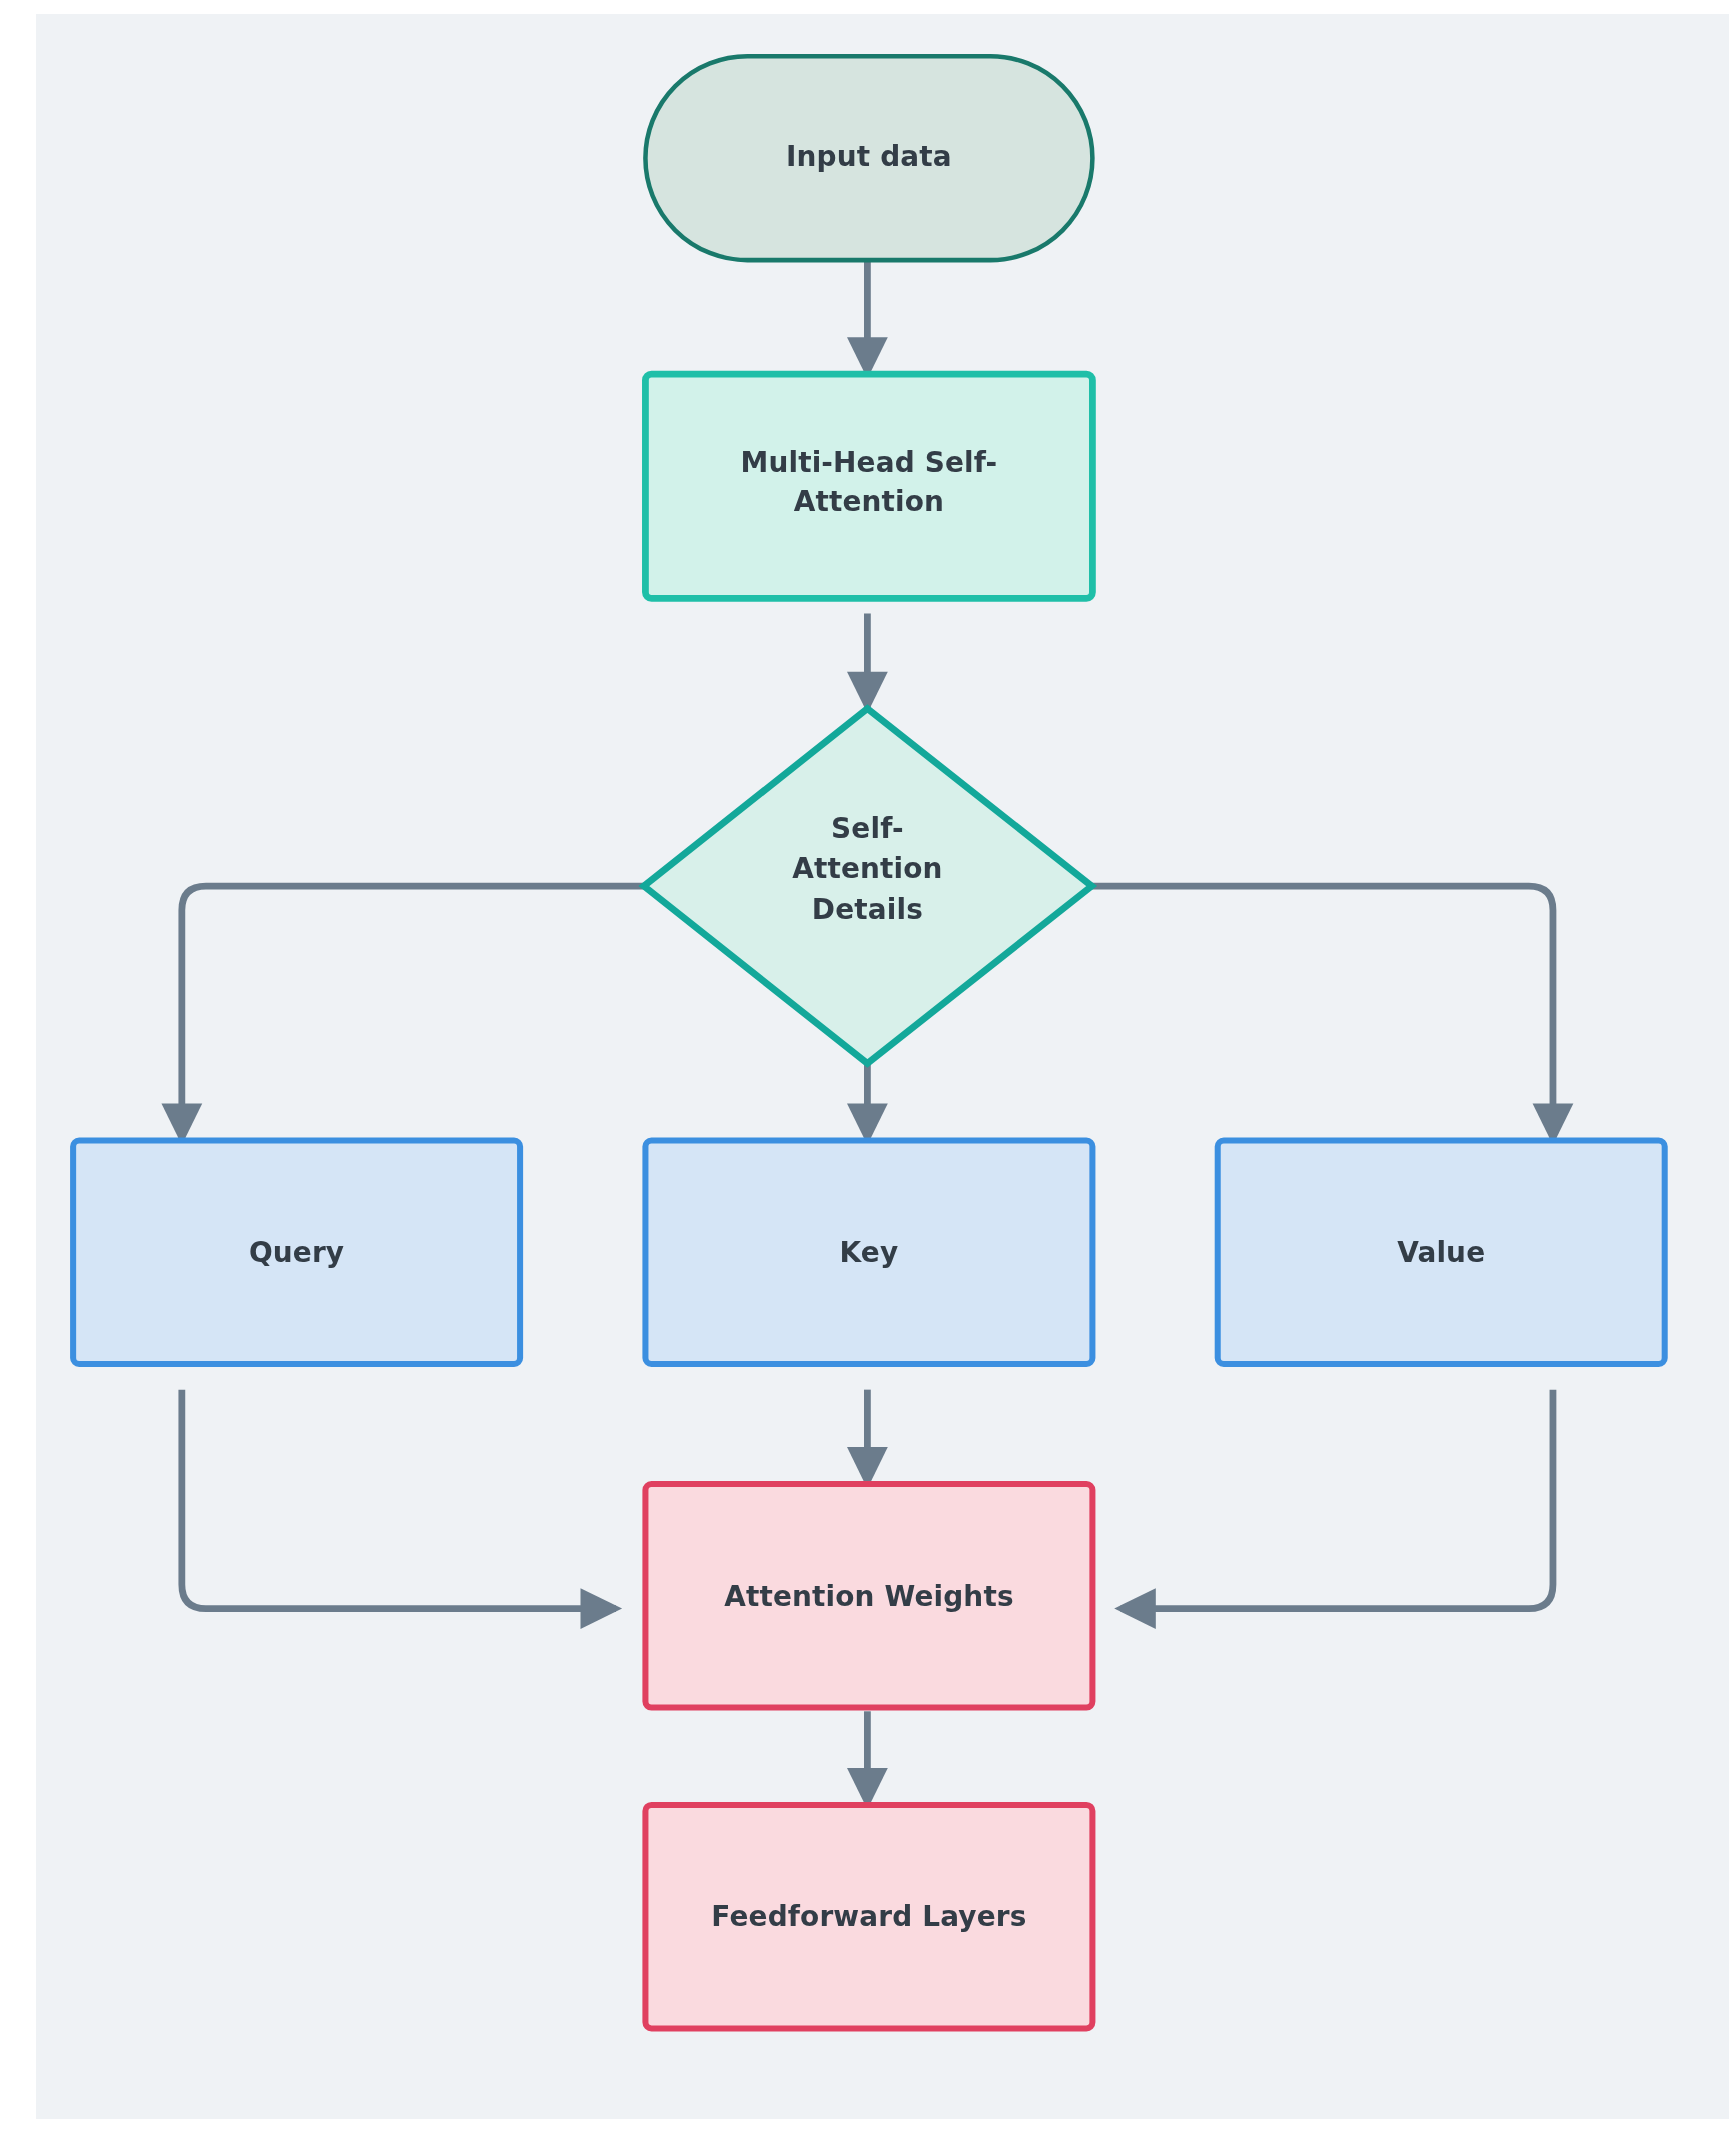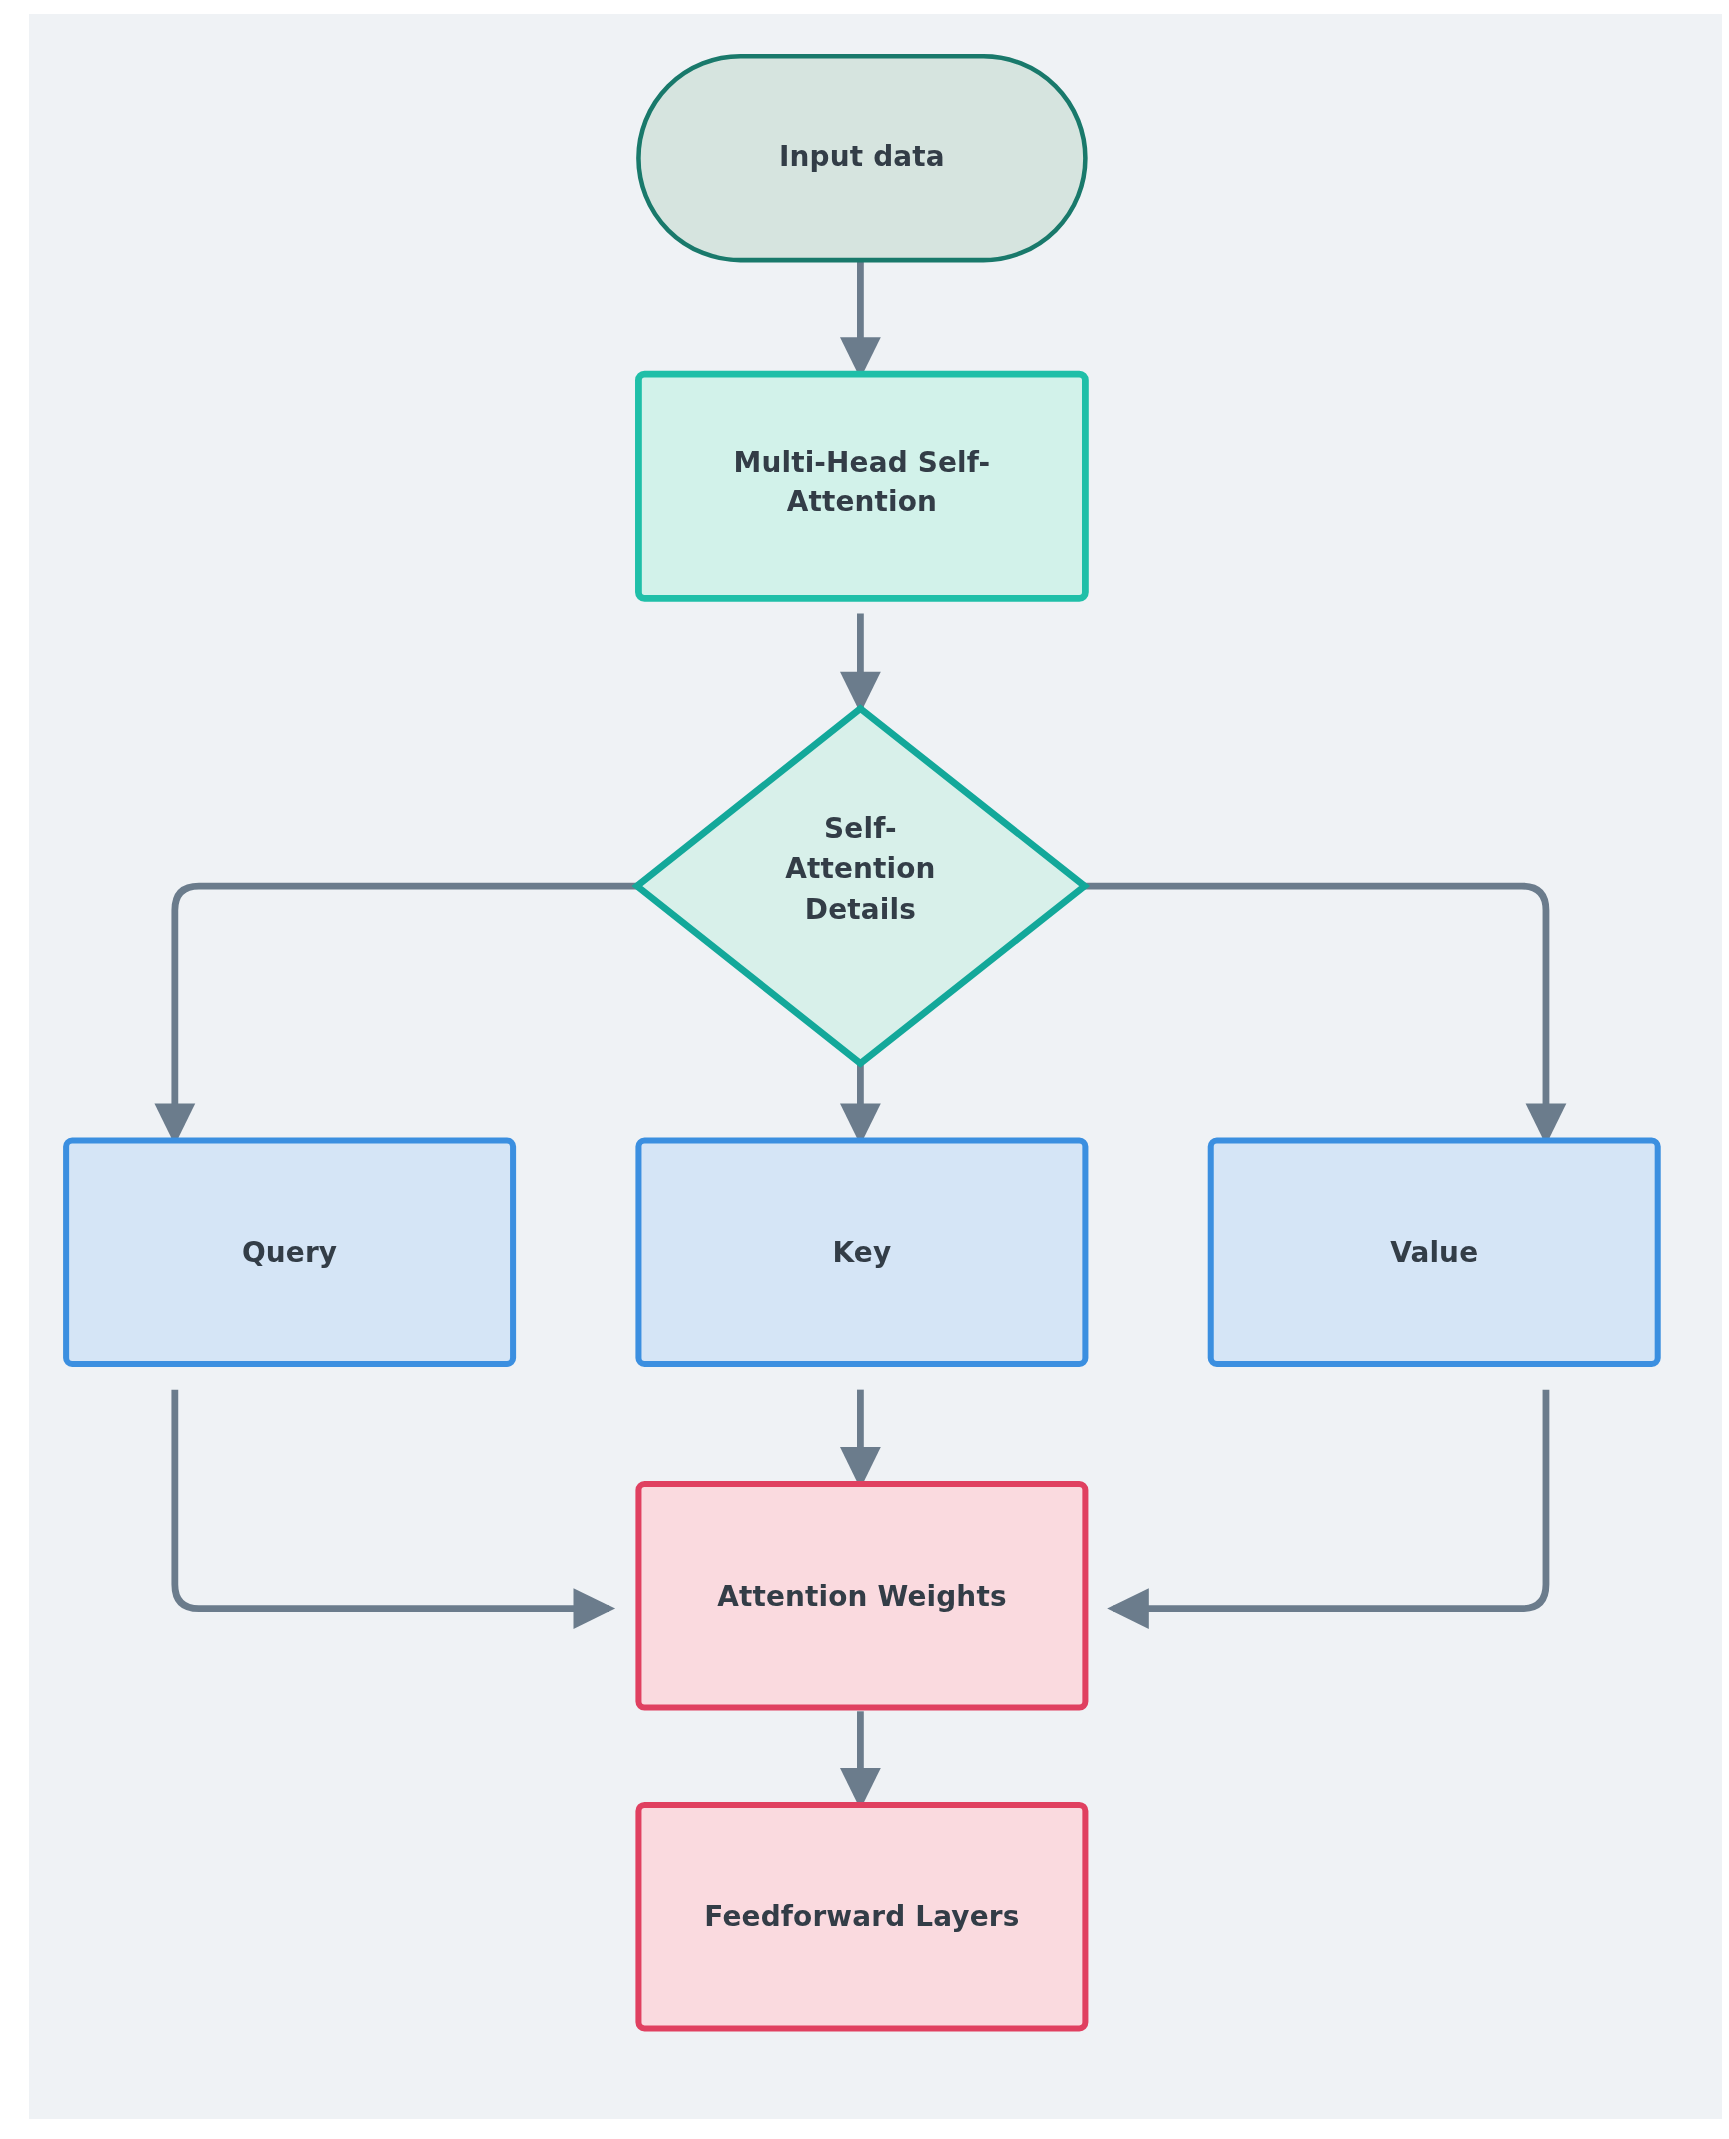--- a/index.html
+++ b/index.html
@@ -9,21 +9,21 @@
     background: #ffffff;
   }
   body {
     width: 1730px;
     height: 2140px;
     font-family: "DejaVu Sans", "Liberation Sans", sans-serif;
     overflow: hidden;
   }
   #canvas {
     position: absolute;
-    left: 29px;
+    left: 36px;
     top: 13.6px;
     width: 1693px;
     height: 2105px;
     background: #eff2f5;
   }
   #flow {
     position: absolute;
     left: 0;
     top: 0;
     width: 1693px;

